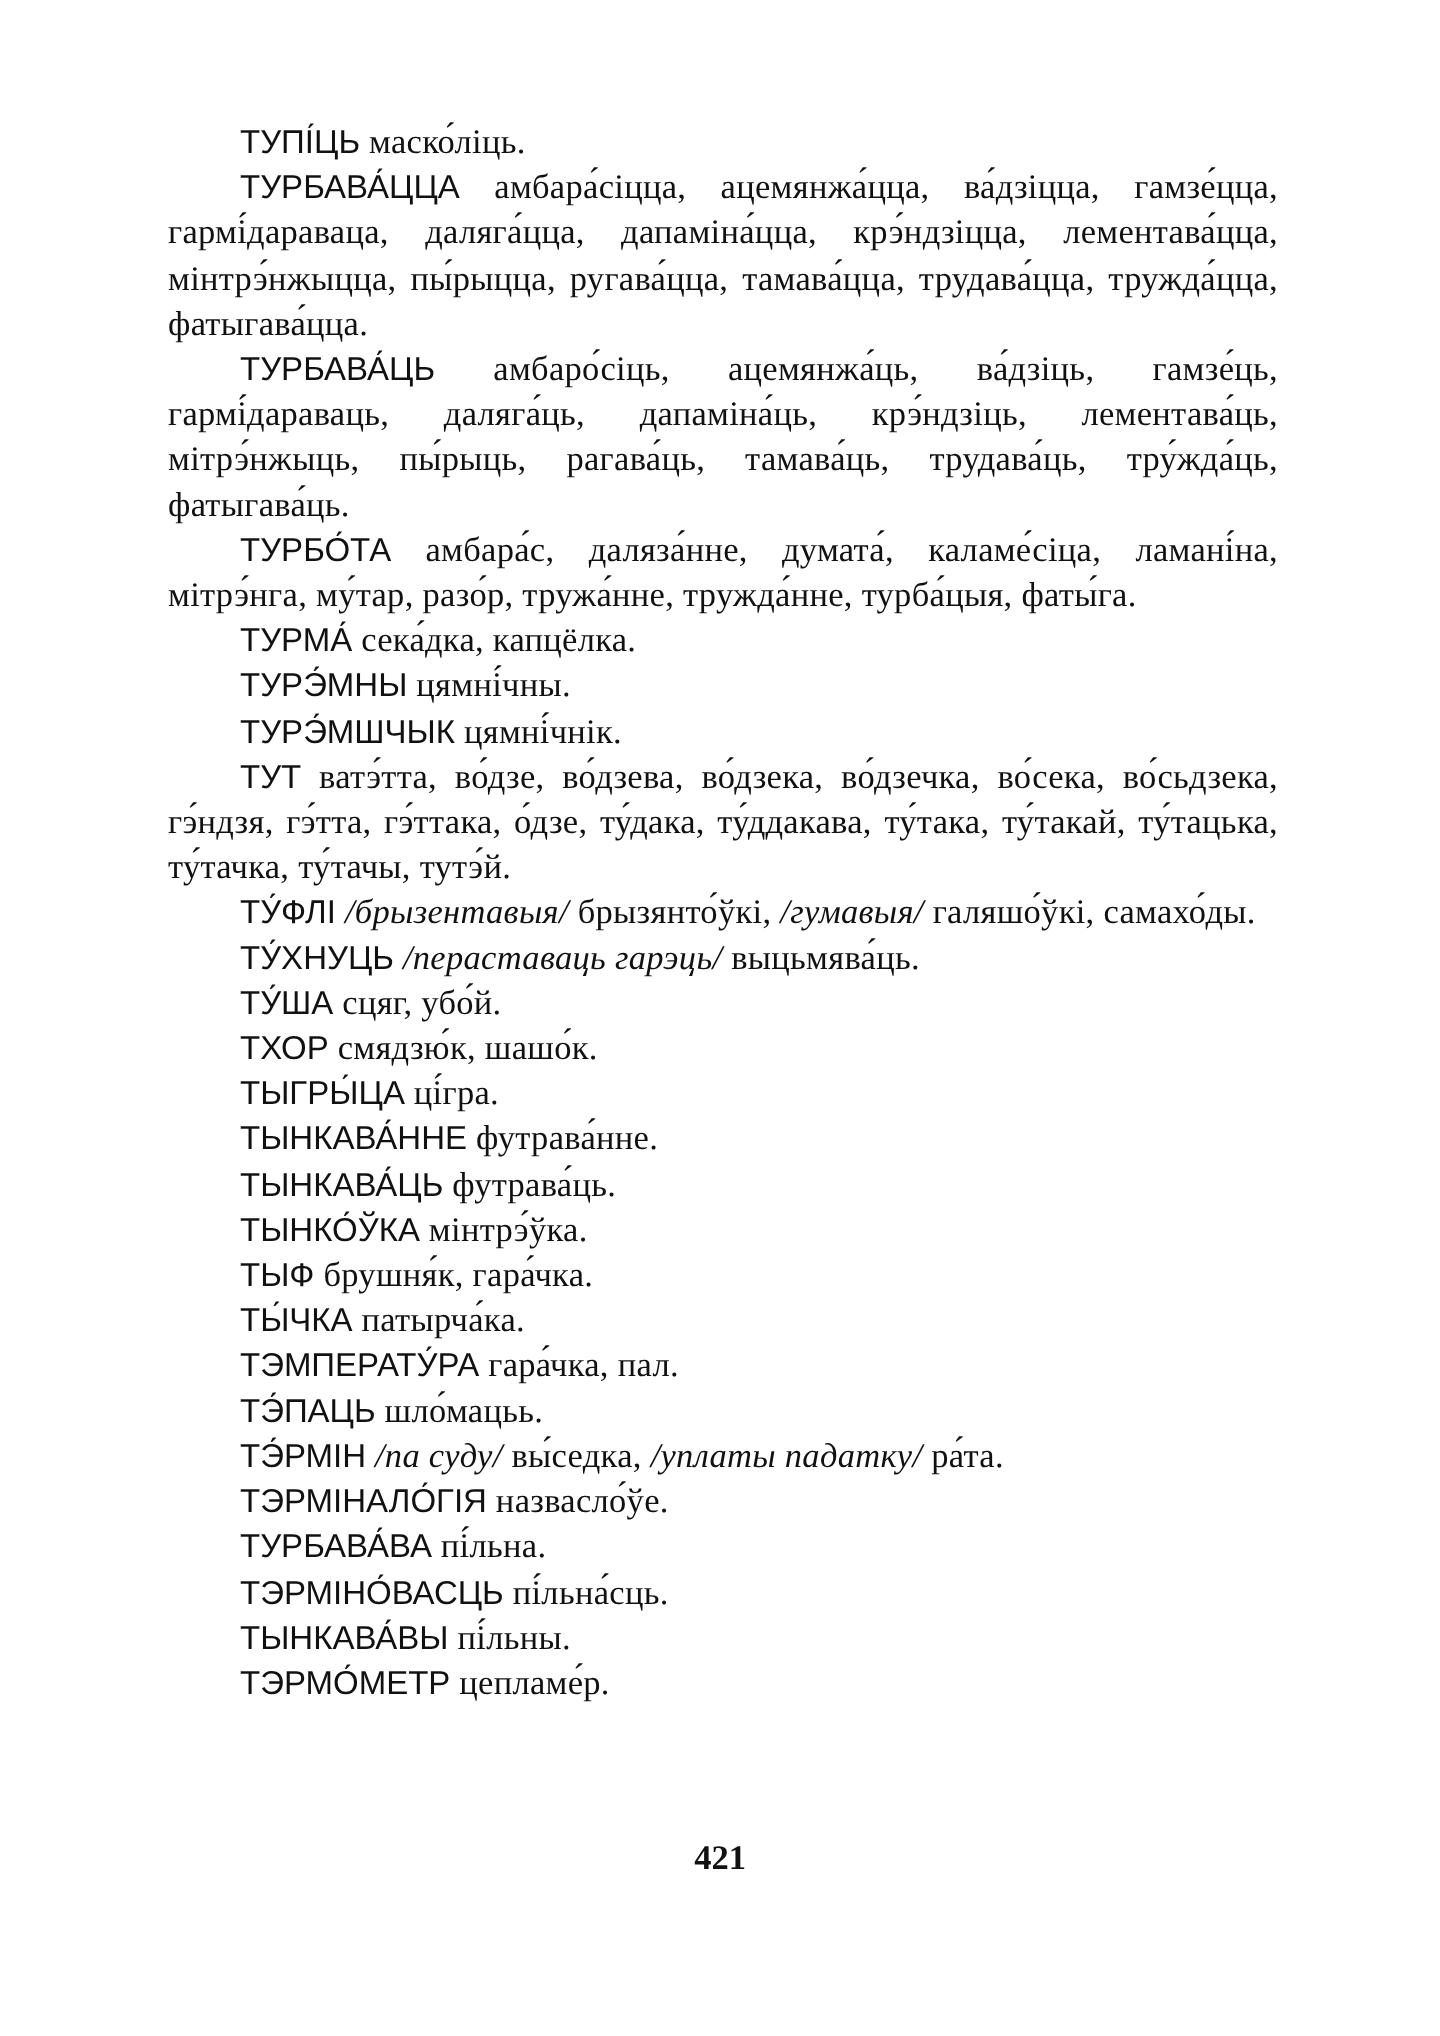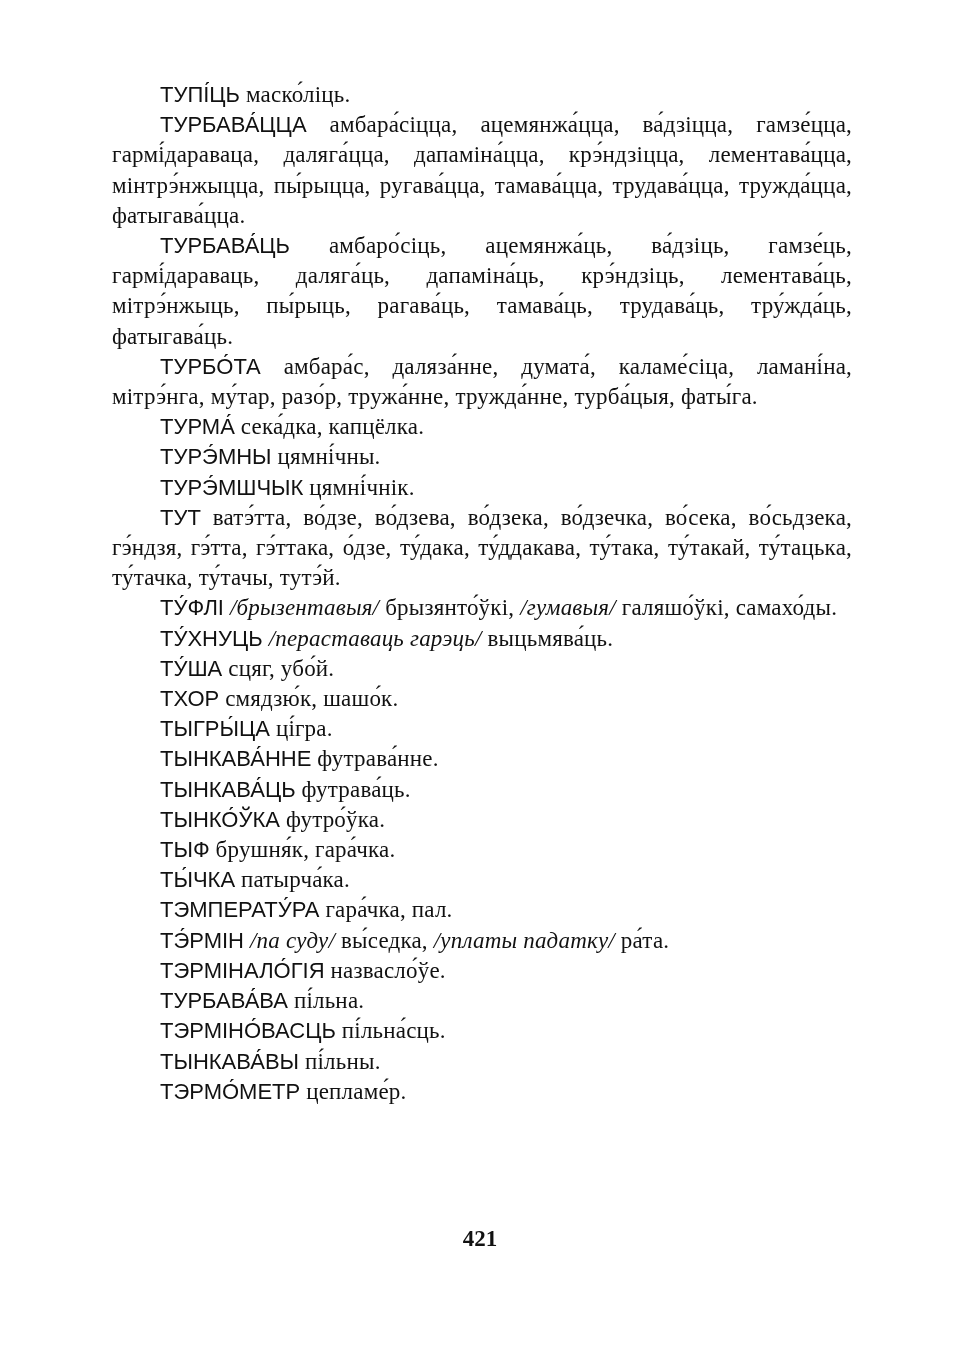--- a/index.html
+++ b/index.html
@@ -38,24 +38,25 @@
   <p class="entry short"><span class="head">ТУРЭ́МНЫ</span> <span>цямні́чны.</span></p>
   <p class="entry short"><span class="head">ТУРЭ́МШЧЫК</span> <span>цямні́чнік.</span></p>
   <p class="entry"><span class="head">ТУТ</span> <span>ватэ́тта, во́дзе, во́дзева, во́дзека, во́дзечка, во́сека, во́сьдзека, гэ́ндзя, гэ́тта, гэ́ттака, о́дзе, ту́дака, ту́ддакава, ту́така, ту́такай, ту́тацька, ту́тачка, ту́тачы, тутэ́й.</span></p>
   <p class="entry"><span class="head">ТУ́ФЛІ</span> <span class="gloss">/брызентавыя/</span><span> брызянто́ўкі, </span><span class="gloss">/гумавыя/</span><span> галяшо́ўкі, самахо́ды.</span></p>
   <p class="entry short"><span class="head">ТУ́ХНУЦЬ</span> <span class="gloss">/пераставаць гарэць/</span><span> выцьмява́ць.</span></p>
   <p class="entry short"><span class="head">ТУ́ША</span> <span>сцяг, убо́й.</span></p>
   <p class="entry short"><span class="head">ТХОР</span> <span>смядзю́к, шашо́к.</span></p>
   <p class="entry short"><span class="head">ТЫГРЫ́ЦА</span> <span>ці́гра.</span></p>
   <p class="entry short"><span class="head">ТЫНКАВА́ННЕ</span> <span>футрава́нне.</span></p>
   <p class="entry short"><span class="head">ТЫНКАВА́ЦЬ</span> <span>футрава́ць.</span></p>
-  <p class="entry short"><span class="head">ТЫНКО́ЎКА</span> <span>футро́ўка.</span></p>
+  <p class="entry short"><span class="head">ТЫНКО́ЎКА</span> <span>мінтрэ́ўка.</span></p>
   <p class="entry short"><span class="head">ТЫФ</span> <span>брушня́к, гара́чка.</span></p>
   <p class="entry short"><span class="head">ТЫ́ЧКА</span> <span>патырча́ка.</span></p>
   <p class="entry short"><span class="head">ТЭМПЕРАТУ́РА</span> <span>гара́чка, пал.</span></p>
+  <p class="entry short"><span class="head">ТЭ́ПАЦЬ</span> <span>шло́мацьь.</span></p>
   <p class="entry short"><span class="head">ТЭ́РМІН</span> <span class="gloss">/па суду/</span><span> вы́седка, </span><span class="gloss">/уплаты падатку/</span><span> ра́та.</span></p>
   <p class="entry short"><span class="head">ТЭРМІНАЛО́ГІЯ</span> <span>назвасло́ўе.</span></p>
   <p class="entry short"><span class="head">ТУРБАВА́ВА</span> <span>пі́льна.</span></p>
   <p class="entry short"><span class="head">ТЭРМІНО́ВАСЦЬ</span> <span>пі́льна́сць.</span></p>
   <p class="entry short"><span class="head">ТЫНКАВА́ВЫ</span> <span>пі́льны.</span></p>
   <p class="entry short"><span class="head">ТЭРМО́МЕТР</span> <span>цепламе́р.</span></p>
 </div>
 
 <div class="page-number">421</div>
 

